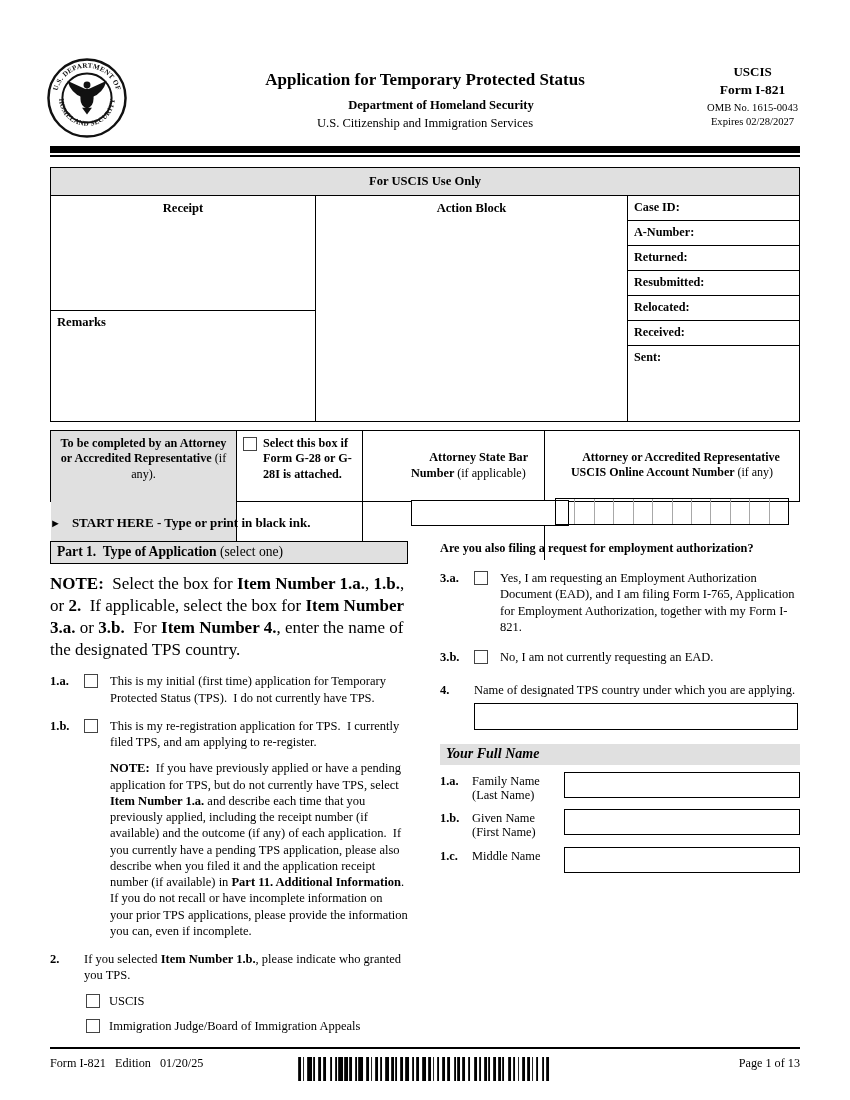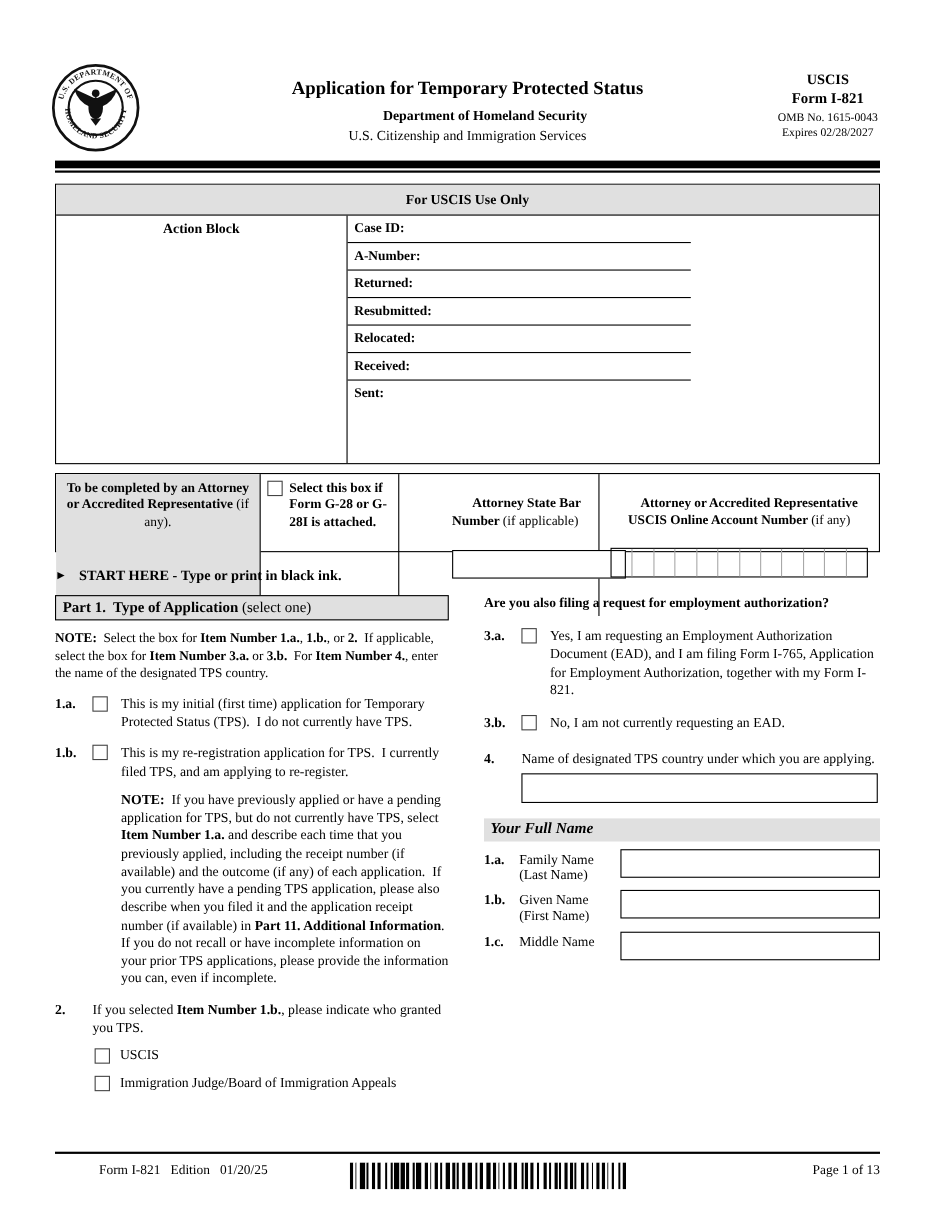--- a/index.html
+++ b/index.html
@@ -53,42 +53,42 @@
   .start { margin-top:13px; display:flex; align-items:center; gap:11px; font-size:13px; }
   .start .arrow { font-size:11px; }
   .start .txt { font-weight:bold; }
 
   
   .cols { margin-top:10px; display:flex; gap:32px; }
   .colL { width:358px; }
   .colR { width:360px; }
 
   .part-hd { border:1.6px solid #000; background:#e0e0e0; font-size:13.6px; padding:2px 6px 3px; white-space:pre-wrap; }
-  .note { margin-top:9px; font-size:12px; line-height:1.3; white-space:pre-wrap; }
+  .note { margin-top:9px; font-size:17px; line-height:1.3; white-space:pre-wrap; }
   .item { margin-top:12px; display:flex; font-size:12.5px; line-height:1.3; }
   .item .num { font-weight:bold; width:34px; flex:none; }
   .item .cbw { width:26px; flex:none; padding-top:1px; }
   .item .txt { flex:1; white-space:pre-wrap; }
   .note-indent { margin:10px 0 0 60px; font-size:12.5px; line-height:1.3; white-space:pre-wrap; }
   .opt { margin:10px 0 0 36px; display:flex; gap:9px; font-size:12.5px; align-items:center; }
 
   .emp-hd { font-weight:bold; font-size:12.3px; white-space:nowrap; }
   .input-full { margin:4px 0 0 34px; width:324px; height:27px; border:1.4px solid #000; display:block; font:inherit; }
 
   .p2 { margin-top:14px; }
   .fullname { margin-top:9px; background:#e0e0e0; font-weight:bold; font-style:italic; font-size:14px; padding:2px 6px 3px; }
   .field { margin-top:7px; display:flex; align-items:flex-start; font-size:12.4px; line-height:1.15; }
   .field .num { font-weight:bold; width:32px; flex:none; padding-top:2px; }
   .field .lbl { width:92px; flex:none; padding-top:2px; }
   .field input { flex:1; height:26px; border:1.4px solid #000; font:inherit; }
 
   
   .footer { position:absolute; left:50px; right:50px; top:1047px; }
   .f-line { height:2px; background:#000; }
-  .f-row { position:relative; margin-top:7px; display:flex; justify-content:space-between; align-items:flex-start; font-size:12.2px;margin-left:40px; }
+  .f-row { position:relative; margin-top:7px; display:flex; justify-content:space-between; align-items:flex-start; font-size:12.2px; }
   .f-ed, .f-pg { white-space:pre; }
   .barcode { position:absolute; left:50%; transform:translateX(-50%); top:1px; height:24px; display:flex; }
   .bbar { background:#000; height:100%; flex:none; }
   .bsp { background:#fff; height:100%; flex:none; }
 </style>
 </head>
 <body>
 
 <div class="page">
 
@@ -128,20 +128,24 @@
   </div>
 
   <div class="rule">
     <div class="thick"></div>
     <div class="thin"></div>
   </div>
 
   <div class="usebox">
     <div class="usebox-hd">For USCIS Use Only</div>
     <div class="usebox-body">
+      <div class="ub-col1">
+        <div class="receipt">Receipt</div>
+        <div class="remarks">Remarks</div>
+      </div>
       <div class="ub-col2">Action Block</div>
       <div class="ub-col3">
         <div class="cf">Case ID:</div>
         <div class="cf">A-Number:</div>
         <div class="cf">Returned:</div>
         <div class="cf">Resubmitted:</div>
         <div class="cf">Relocated:</div>
         <div class="cf">Received:</div>
         <div class="cf">Sent:</div>
       </div>

